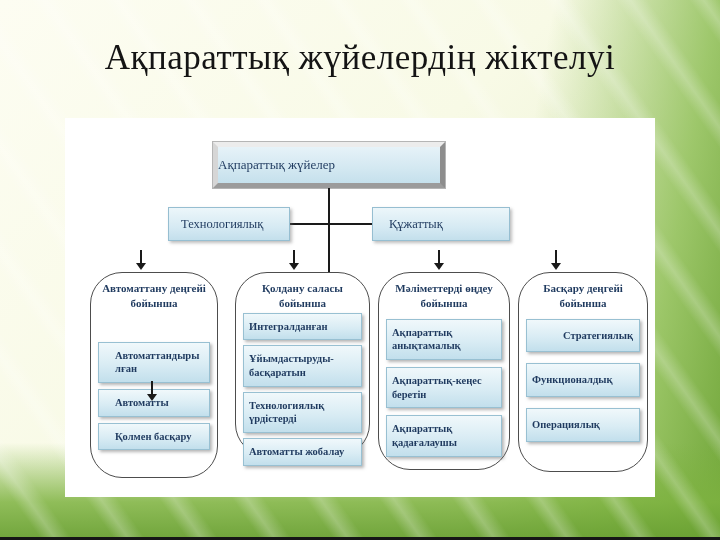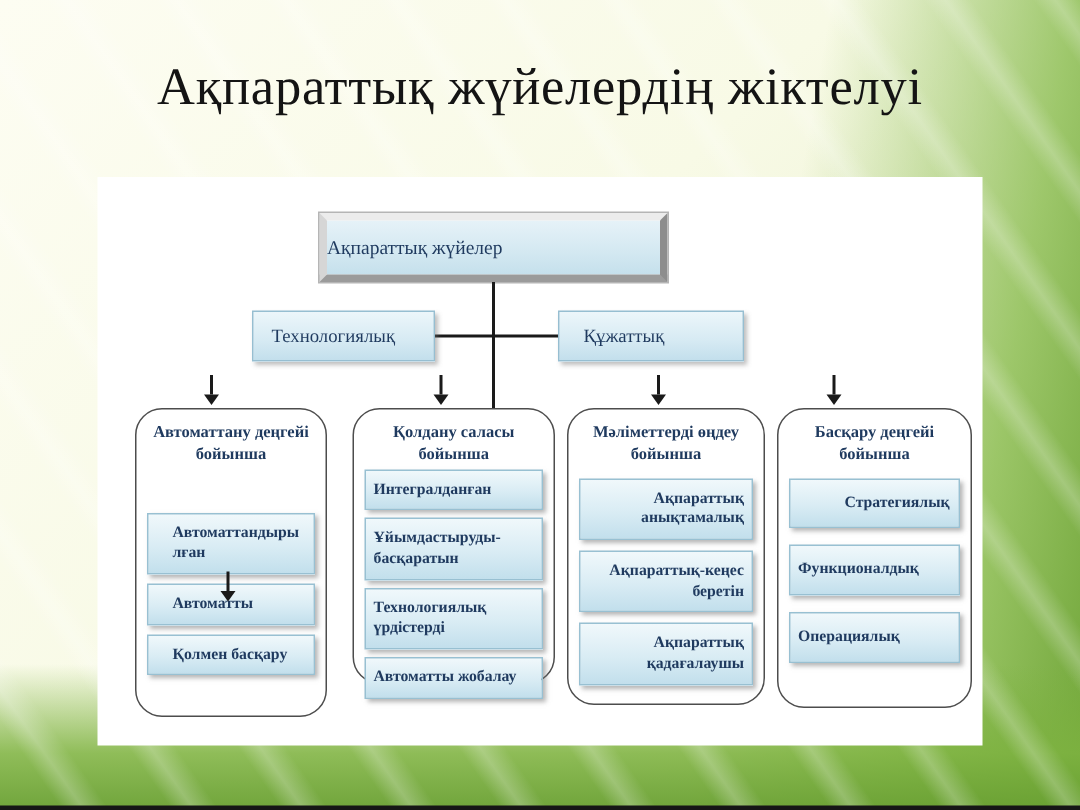--- a/index.html
+++ b/index.html
@@ -62,47 +62,47 @@
   }
   .branch-node{
     position:absolute; top:89px; height:34px;
     background:linear-gradient(180deg,#ecf6fa 0%,#d6eaf3 60%,#c3dfec 100%);
     border:1px solid #96bed1;
     box-shadow:2px 2px 3px rgba(110,110,110,.45);
     display:flex; align-items:center;
     padding-left:12px; font-size:12.5px; color:#1f3a5f;
   }
   .b1{ left:103px; width:122px; }
-  .b2{ left:307px; width:124px;padding-left:16px; }
+  .b2{ left:307px; width:138px;padding-left:16px; }
 
   
   .card{
     position:absolute; top:154px;
-    background:#fff; border:1px solid #4d4d4d; border-radius:18px;
+    background:#fff; border:1px solid #4d4d4d; border-radius:32px;
   }
   .c1{ left:25px;  width:128px; height:206px; }
   .c2{ left:170px; width:135px; height:184px; }
   .c3{ left:313px; width:132px; height:198px; }
   .c4{ left:453px; width:130px; height:200px; }
 
   .card-header{
     padding:8px 6px 0 6px; text-align:center;
     font-weight:bold; font-size:11px; line-height:1.4; color:#1f3a5f;
   }
   .card-items{ padding:0 7px; display:flex; flex-direction:column; }
   .item{
     background:linear-gradient(180deg,#f0f8fb 0%,#d9ecf4 55%,#c2dfec 100%);
     border:1px solid #98c0d2;
     box-shadow:2px 2px 3px rgba(110,110,110,.5);
     padding:6px 5px; font-size:10.5px; font-weight:bold; line-height:1.3;
     color:#1f3a5f; overflow-wrap:break-word; word-break:break-word;
   }
   .c1 .item{ margin-bottom:6px;padding-left:16px; }  .c1 .item:first-child{ margin-top:30px; }
   .c2 .item{ margin-bottom:5px; }  .c2 .item:first-child{ margin-top:1px; }
-  .c3 .item{ margin-bottom:7px;text-align:right; }  .c3 .item:first-child{ margin-top:7px; }
+  .c3 .item{ margin-bottom:7px; }  .c3 .item:first-child{ margin-top:7px; }
   .c4 .item{ margin-bottom:11px; padding:9px 5px; } .c4 .item:first-child{ margin-top:7px;padding-left:36px; }
 </style>
 </head>
 <body>
 
 <div class="slide">
 
   <div class="slide-title">Ақпараттық жүйелердің жіктелуі</div>
 
   <div class="panel">

